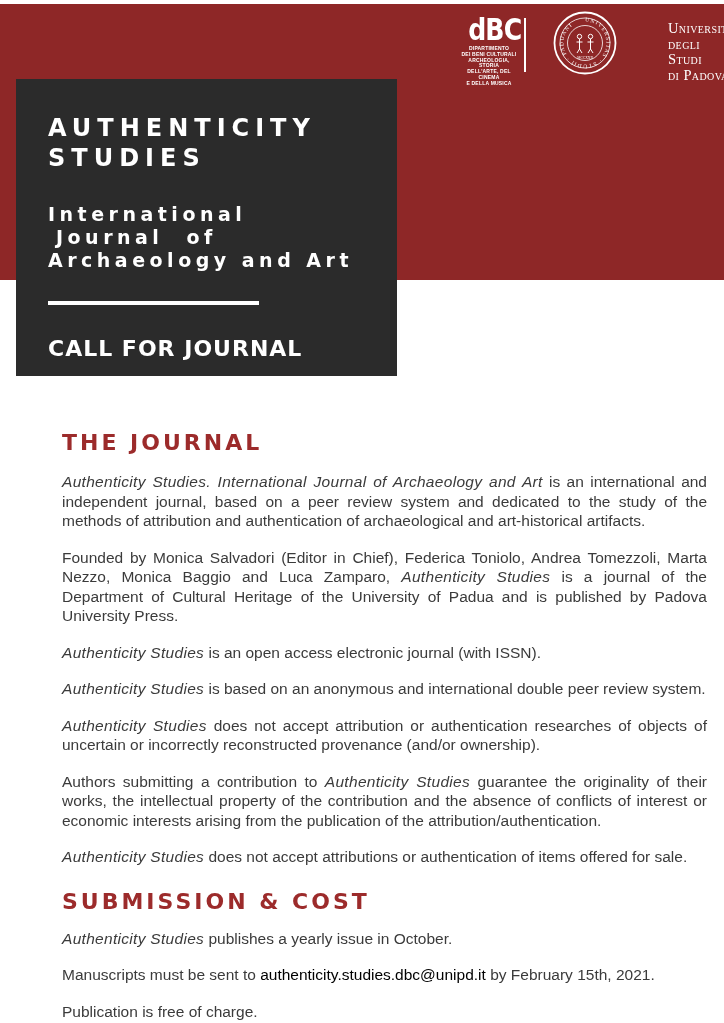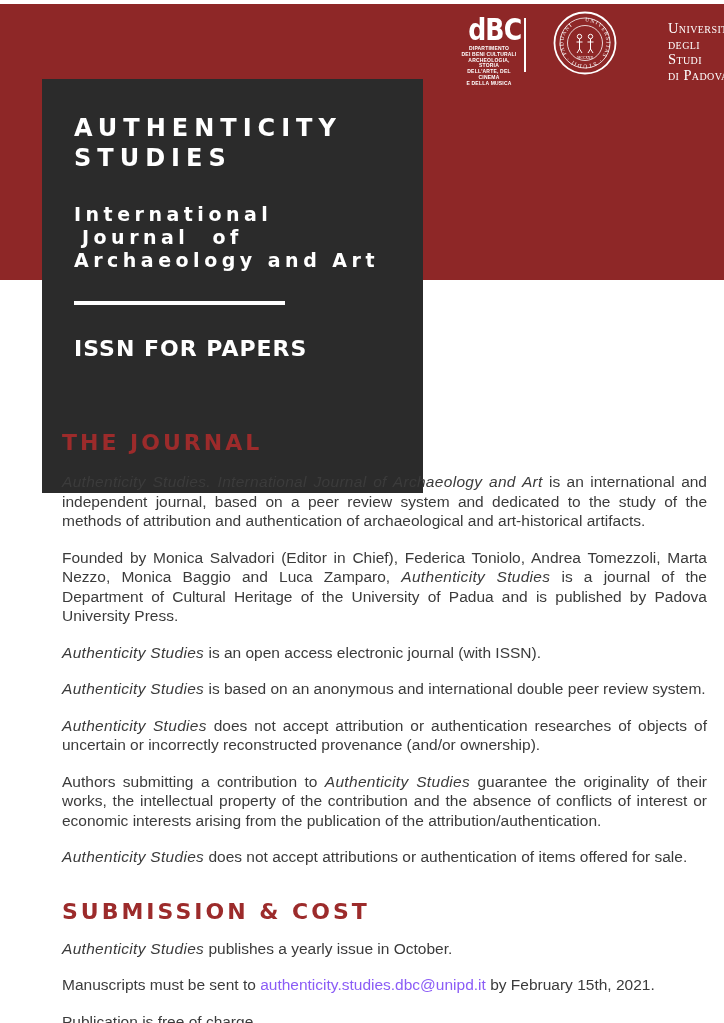--- a/index.html
+++ b/index.html
@@ -10,39 +10,39 @@
   
   .dbc-block{position:absolute;left:458px;top:16px;width:62px;text-align:center;color:#fff;}
   .dbc-acronym{font-family:"DejaVu Sans",sans-serif;font-weight:bold;font-size:30px;line-height:28px;
                letter-spacing:-1px;transform:scaleX(.84);transform-origin:100% 50%;display:inline-block;}
   .dbc-dept{margin-top:2px;font-size:5px;line-height:5.8px;letter-spacing:.2px;font-weight:bold;}
   .dbc-bar{position:absolute;left:524px;top:18px;width:2px;height:54px;background:#fff;}
   .seal{position:absolute;left:553px;top:11px;width:64px;height:64px;}
   .wordmark{position:absolute;left:668px;top:21px;color:#fff;font-family:"Liberation Serif",serif;
             font-variant:small-caps;font-size:14.5px;line-height:15.5px;letter-spacing:.4px;}
   
-  .hero{position:absolute;left:42px;top:79px;width:381px;height:414px;background:#2b2b2b;color:#fff;}
+  .hero{position:absolute;left:16px;top:79px;width:381px;height:297px;background:#2b2b2b;color:#fff;}
   .hero-title{position:absolute;left:32px;top:34px;font-family:"DejaVu Sans",sans-serif;font-weight:bold;
               font-size:24px;line-height:30px;letter-spacing:6px;white-space:nowrap;}
   .hero-sub{position:absolute;left:32px;top:124px;font-family:"DejaVu Sans",sans-serif;font-weight:bold;
             font-size:19px;line-height:23px;letter-spacing:4.5px;white-space:nowrap;}
   .hero-sub .wide{word-spacing:12px;margin-left:8px;}
   .hero-rule{position:absolute;left:32px;top:222px;width:211px;height:4px;background:#fff;}
   .hero-cfp{position:absolute;left:32px;top:257px;font-family:"DejaVu Sans",sans-serif;font-weight:bold;
             font-size:22px;letter-spacing:1px;white-space:nowrap;}
   
   .main{position:absolute;left:62px;top:430px;width:645px;color:#3b3b3b;}
   .sec-heading{color:#9c2b2b;font-family:"DejaVu Sans",sans-serif;font-weight:bold;font-size:22px;
                line-height:26px;letter-spacing:3px;margin:0 0 16px 0;white-space:nowrap;}
-  .sec-heading.second{margin-top:32px;margin-bottom:14px;}
+  .sec-heading.second{margin-top:22px;margin-bottom:14px;}
   .main p{margin:0 0 17px 0;font-size:15.5px;line-height:19.5px;text-align:justify;}
   .main p.left{text-align:left;}
   .it{font-style:italic;letter-spacing:.3px;}
   .sub-line{font-size:15.5px;line-height:21.5px;text-align:left;margin:0;}
-  .email{color:#8b5cf6;text-decoration:none;}
+  .email{color:#000000;text-decoration:none;}
 </style>
 </head>
 <body>
 
 <div class="page">
 
   <div class="band"></div>
 
   <div class="dbc-block">
     <span class="dbc-acronym">dBC</span>
@@ -84,21 +84,21 @@
     <div class="hero-title">
       <div>AUTHENTICITY</div>
       <div>STUDIES</div>
     </div>
     <div class="hero-sub">
       <div>International</div>
       <div class="wide">Journal of</div>
       <div>Archaeology and Art</div>
     </div>
     <div class="hero-rule"></div>
-    <div class="hero-cfp">ISSN FOR PAPERS</div>
+    <div class="hero-cfp">CALL FOR JOURNAL</div>
   </div>
 
   <div class="main">
 
     <h2 class="sec-heading">THE JOURNAL</h2>
 
     <p><span class="it">Authenticity Studies. International Journal of Archaeology and Art</span><span> is an international and independent journal, based on a peer review system and dedicated to the study of the methods of attribution and authentication of archaeological and art-historical artifacts.</span></p>
 
     <p><span>Founded by Monica Salvadori (Editor in Chief), Federica Toniolo, Andrea Tomezzoli, Marta Nezzo, Monica Baggio and Luca Zamparo, </span><span class="it">Authenticity Studies</span><span> is a journal of the Department of Cultural Heritage of the University of Padua and is published by Padova University Press.</span></p>
 

